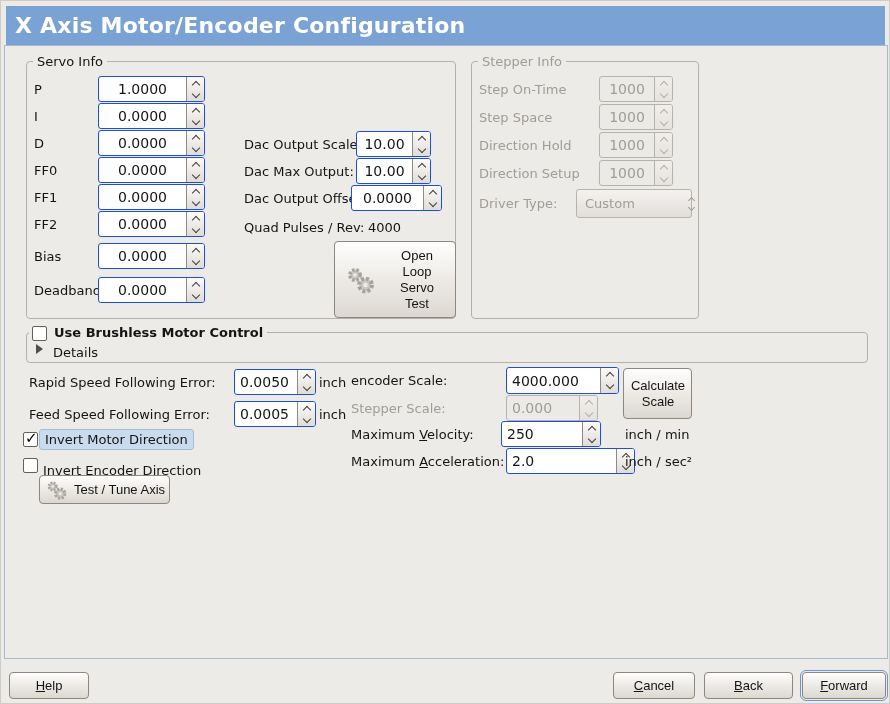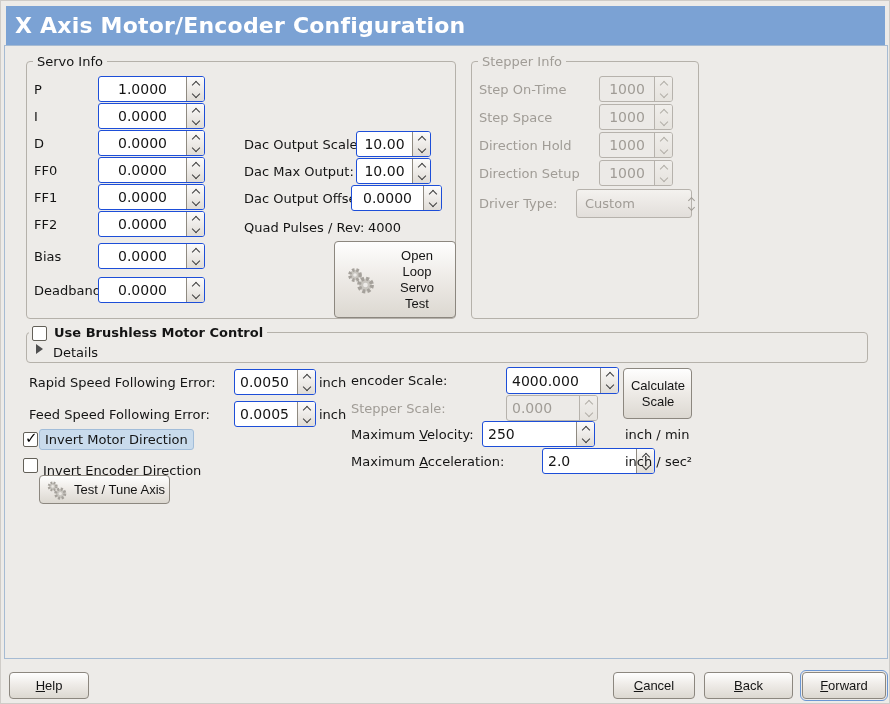--- a/index.html
+++ b/index.html
@@ -380,35 +380,35 @@
     <span class="cell">
         <i class="chv up"></i>
       </span>
     <span class="cell">
         <i class="chv dn"></i>
       </span>
   </div>
 </div>
 
 <span class="lbl" style="left:350px; top:426px;"><span>Maximum </span><span class="u">V</span><span>elocity:</span></span>
-<div class="spin" style="left:481px; top:420px; width:113px;gap:32px;">
+<div class="spin" style="left:500px; top:420px; width:100px;gap:32px;">
   <input class="ent" readonly="" value="250" style="">
   <div class="arr">
     <span class="cell">
         <i class="chv up"></i>
       </span>
     <span class="cell">
         <i class="chv dn"></i>
       </span>
   </div>
 </div>
 <span class="unit" style="left:624px; top:426px;text-align:center;">inch / min</span>
 
 <span class="lbl" style="left:350px; top:453px;"><span>Maximum </span><span class="u">A</span><span>cceleration:</span></span>
-<div class="spin" style="left:505px; top:447px; width:113px;margin-left:36px;">
+<div class="spin" style="left:505px; top:447px; width:129px;">
   <input class="ent" readonly="" value="2.0" style="">
   <div class="arr">
     <span class="cell">
         <i class="chv up"></i>
       </span>
     <span class="cell">
         <i class="chv dn"></i>
       </span>
   </div>
 </div>

